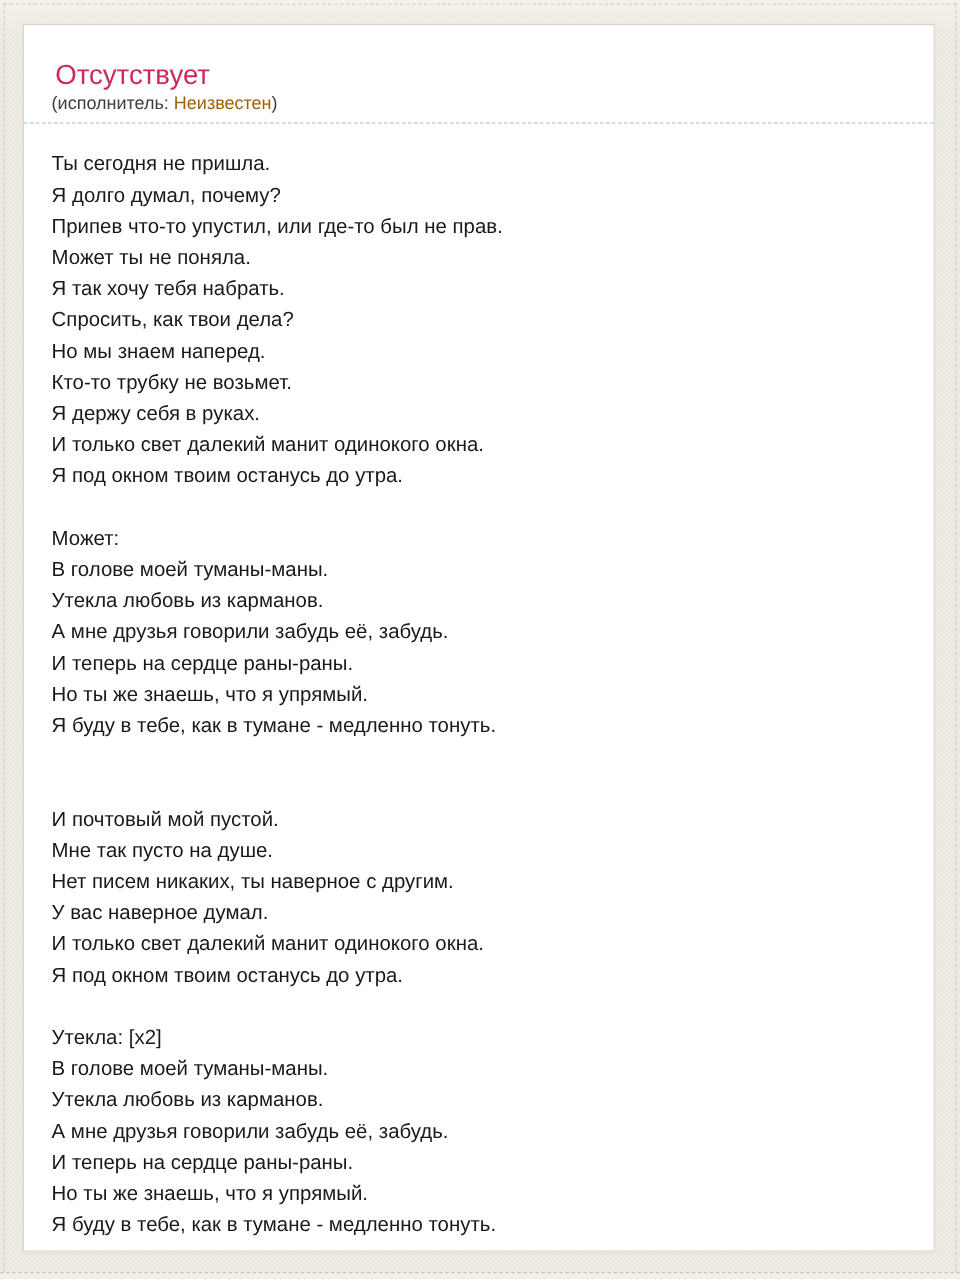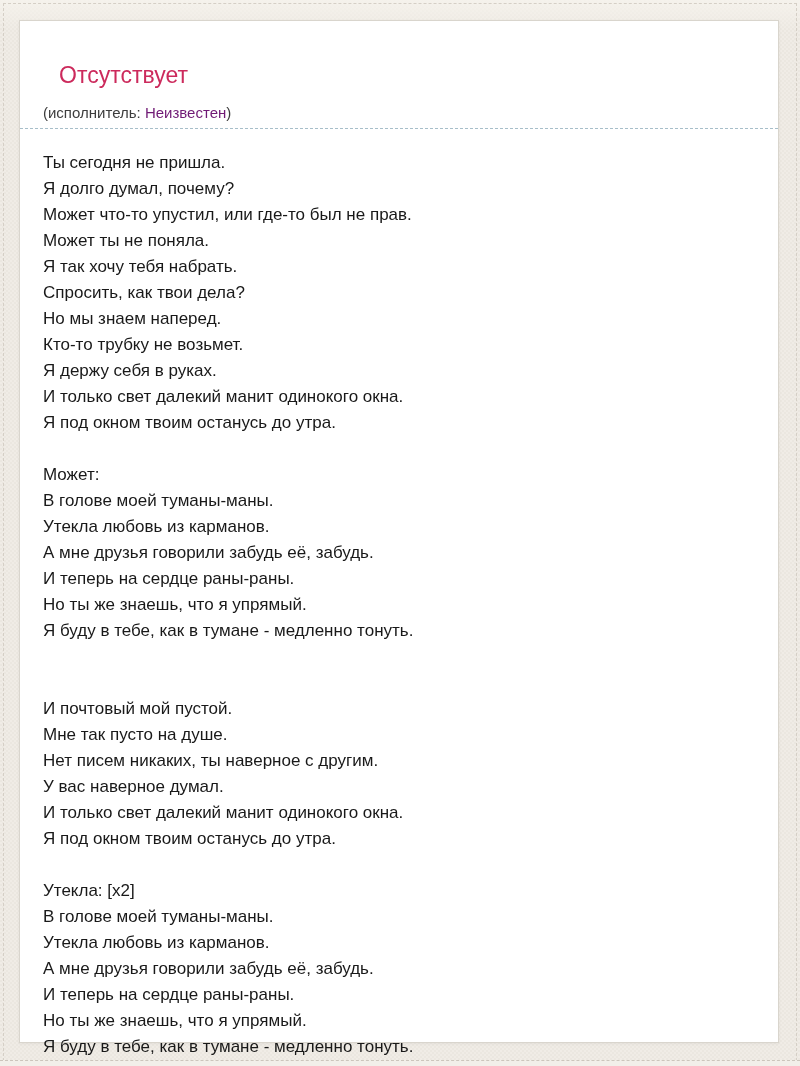--- a/index.html
+++ b/index.html
@@ -51,34 +51,34 @@
     box-sizing: border-box;
     background: #ffffff;
     border: 1px solid #d9d5cd;
     box-shadow: 0 1px 3px rgba(0,0,0,0.05);
   }
   .song-header {
     padding: 25px 0 7px 23px;
     border-bottom: 1px dashed #a7bec9;
   }
   .song-title {
-    margin: 16px;
+    margin: 3px;
     font-size: 23px;
     line-height: 26px;
     font-weight: normal;
     color: #cc2a5c;
   }
   .artist-row {
     margin-top: 2px;
     font-size: 15px;
     line-height: 17px;
     color: #3d3d3d;
   }
   .artist-link {
-    color: #701a75;
+    color: #a16207;
     text-decoration: none;
     cursor: pointer;
   }
   .lyrics {
     padding: 21px 23px 0 23px;
     font-size: 17px;
     line-height: 26px;
     font-weight: normal;
     color: #191919;
   }
@@ -97,21 +97,21 @@
 <div class="card">
   <div class="song-header">
     <h1 class="song-title">Отсутствует</h1>
     <div class="artist-row">
       <span>(исполнитель: </span><a class="artist-link">Неизвестен</a><span>)</span>
     </div>
   </div>
   <div class="lyrics">
       <div class="lyric-line">Ты сегодня не пришла.</div>
       <div class="lyric-line">Я долго думал, почему?</div>
-      <div class="lyric-line">Может что-то упустил, или где-то был не прав.</div>
+      <div class="lyric-line">Припев что-то упустил, или где-то был не прав.</div>
       <div class="lyric-line">Может ты не поняла.</div>
       <div class="lyric-line">Я так хочу тебя набрать.</div>
       <div class="lyric-line">Спросить, как твои дела?</div>
       <div class="lyric-line">Но мы знаем наперед.</div>
       <div class="lyric-line">Кто-то трубку не возьмет.</div>
       <div class="lyric-line">Я держу себя в руках.</div>
       <div class="lyric-line">И только свет далекий манит одинокого окна.</div>
       <div class="lyric-line">Я под окном твоим останусь до утра.</div>
       <div class="lyric-line"></div>
       <div class="lyric-line">Может:</div>

